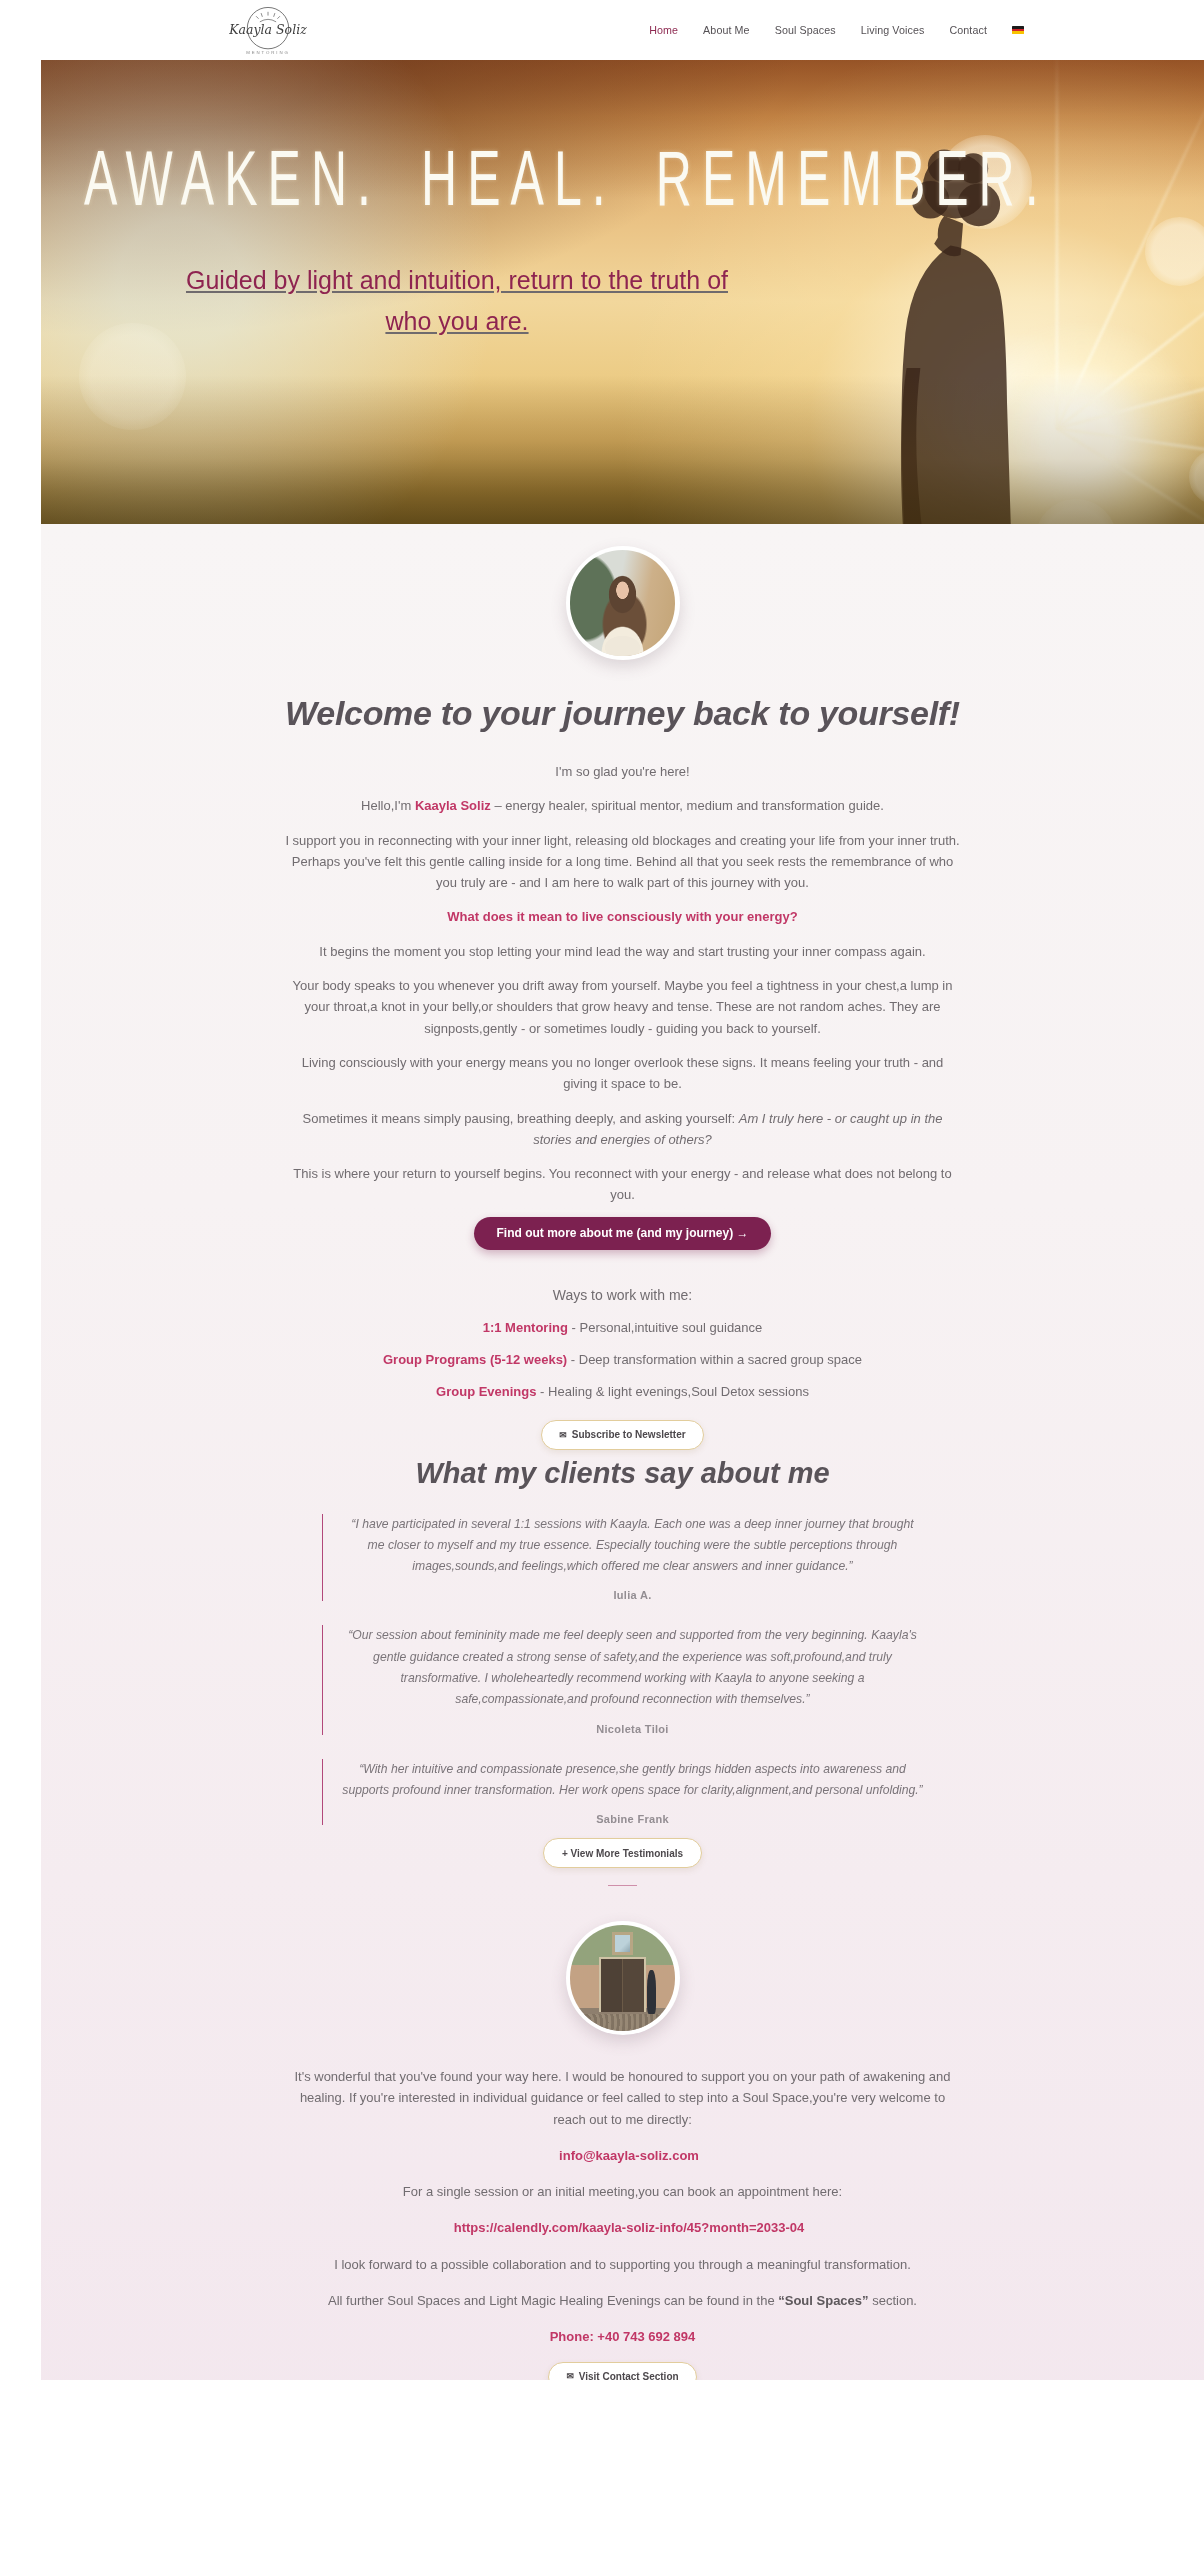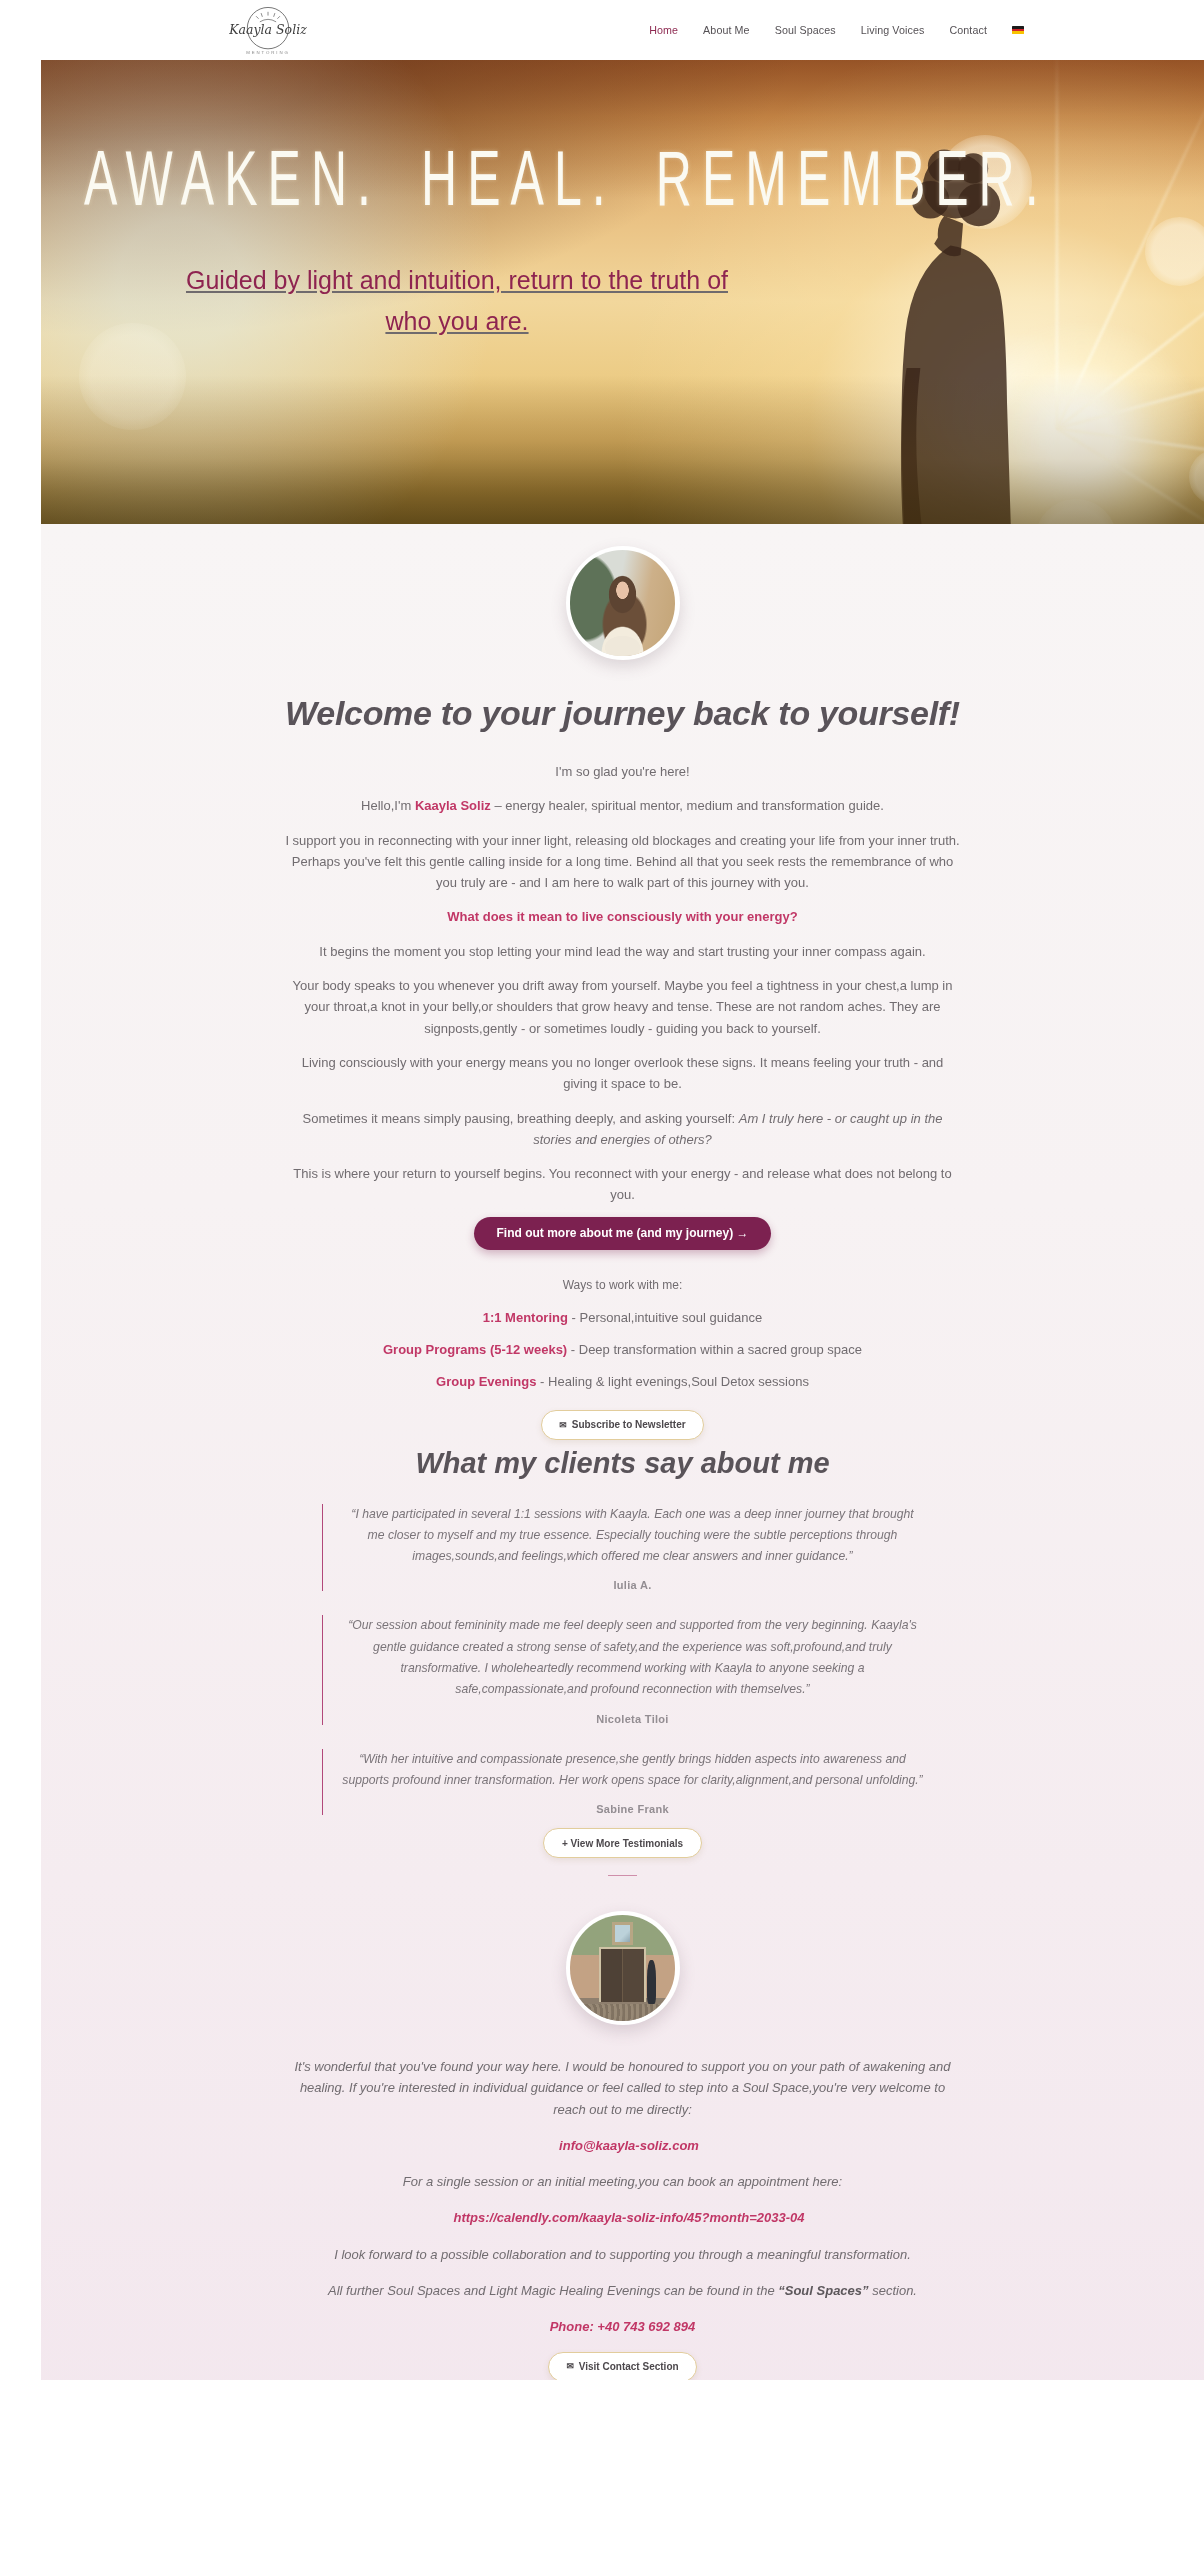--- a/index.html
+++ b/index.html
@@ -84,31 +84,31 @@
 
   .btn-maroon { display:inline-block; margin-top:11.3px; background:#7c2150; color:#fff; font-weight:bold;
     font-size:12px; padding:9.4px 22.6px; border-radius:627px; border:none; cursor:pointer;
     box-shadow:0 3.8px 8.8px rgba(124,33,80,.3); }
 
   .btn-pill { display:inline-flex; align-items:center; gap:5px; background:#fff; color:#4c484c; font-weight:bold;
     font-size:10px; padding:8.8px 17.6px; border-radius:627px; border:0.6px solid #e2cd9c; cursor:pointer;
     box-shadow:0 2.5px 6.3px rgba(140,110,60,.12); }
   .btn-pill .mail-ic { font-size:8.8px; line-height:1; }
 
-  .ways-head { margin-top:25px; font-size:12px; line-height:21.3px; color:#716c70; }
+  .ways-head { margin-top:35px; font-size:14px; line-height:21.3px; color:#716c70; }
   .way { margin-top:10.7px; font-size:13px; line-height:21.3px; color:#716c70; }
   .newsletter-wrap { margin-top:17.6px; }
 
   .testimonial { width:602px; margin:24px auto 0; border-left:1.9px solid #b2487a; padding-left:19px; }
   .testimonial .quote { font-style:italic; font-size:12.2px; line-height:21.3px; color:#7a7479; }
   .testimonial .author { margin-top:12px; font-size:11px; font-weight:bold; color:#938d92; letter-spacing:0.3px; }
   .viewmore-wrap { margin-top:12.5px; }
   .mini-divider { width:29px; height:1.3px; background:#cf8faa; margin:16.3px auto 0; }
   .second-photo { margin-top:35px; }
-  .contact-block { margin-top:31px;font-style:italic; }
+  .contact-block { margin-top:31px; }
   .contact-block .para { margin-top:15px; }
   .visit-wrap { margin-top:14px; }
 
   
   .footer { position:relative; height:117px; background:#76204b; color:#fff; text-align:center; }
   .social-row { padding-top:17.6px; display:flex; justify-content:center; gap:16.3px; }
   .social-row svg { display:block; cursor:pointer; }
   .follow-line { margin-top:8.8px; font-size:10.7px; color:#f2e4ec; }
   .follow-line b { color:#ffffff; }
   .book-line { margin-top:8.2px; display:flex; justify-content:center; align-items:center; gap:5px;

